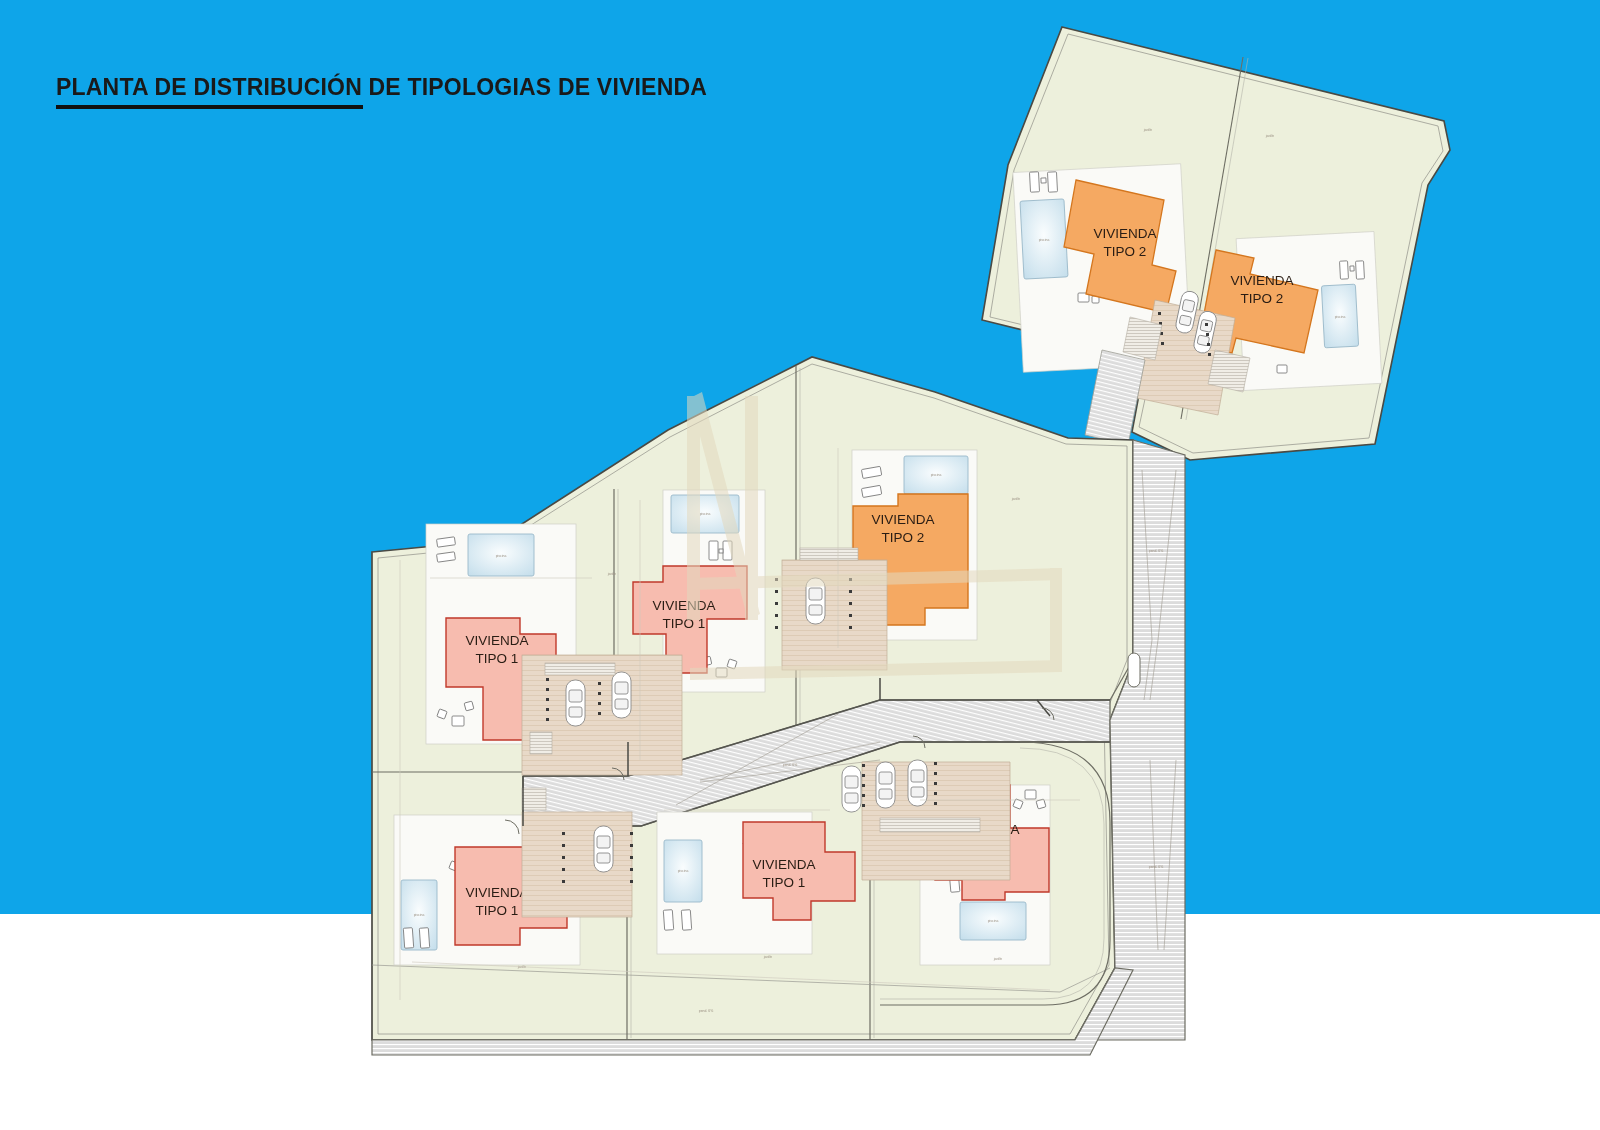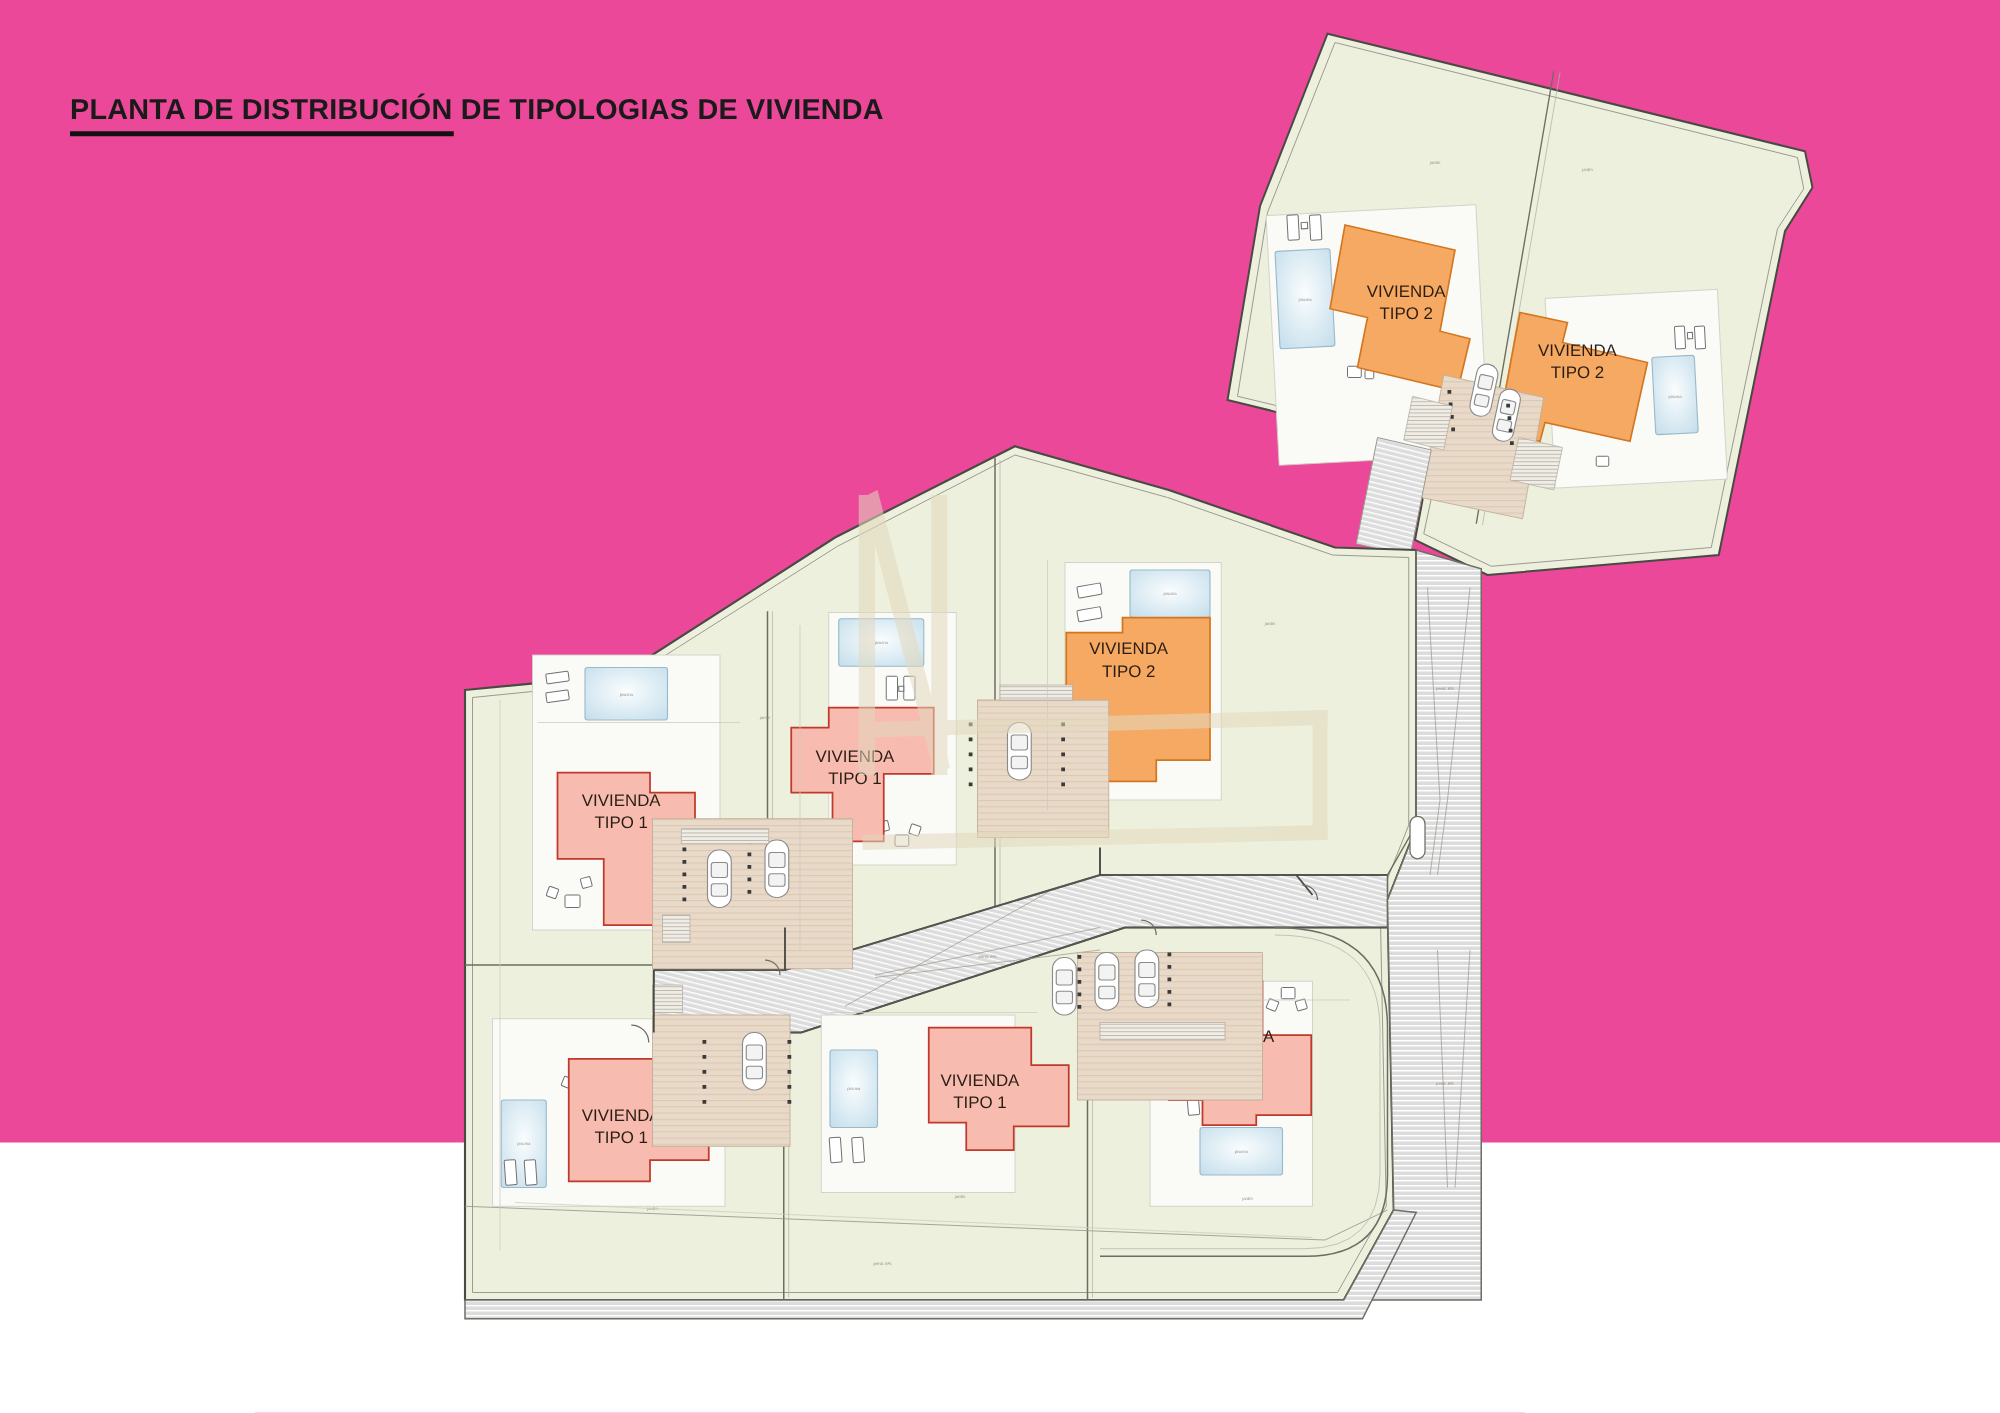--- a/index.html
+++ b/index.html
@@ -1,19 +1,19 @@
 <!DOCTYPE html>
 <html><head>
 <meta charset="utf-8">
 <title>Planta de distribución</title>
 <style>
   html,body{margin:0;padding:0;background:#ffffff;}
   body{width:1600px;height:1130px;overflow:hidden;
        font-family:"Liberation Sans","DejaVu Sans",sans-serif;}
-  #sheet{position:relative;width:1600px;height:914px;background:#ec4899;}
+  #sheet{position:relative;width:1600px;height:914px;background:#0ea5e9;}
   #title-block{position:absolute;left:56px;top:74px;}
   #title-text{font-size:23px;font-weight:bold;color:#1a1a1a;letter-spacing:.2px;
               white-space:nowrap;font-family:"Liberation Sans","DejaVu Sans",sans-serif;}
   #title-rule{position:absolute;left:0;top:31px;width:307px;height:4px;background:#111;}
   #plan-svg{position:absolute;left:0;top:0;}
   .lbl{font-size:13.5px;font-weight:400;fill:#2a1d14;
        font-family:"Liberation Sans","DejaVu Sans",sans-serif;
        text-anchor:middle;dominant-baseline:middle;}
   .micro{font-size:3.4px;fill:#9b9183;text-anchor:middle;
          font-family:"Liberation Sans","DejaVu Sans",sans-serif;}

